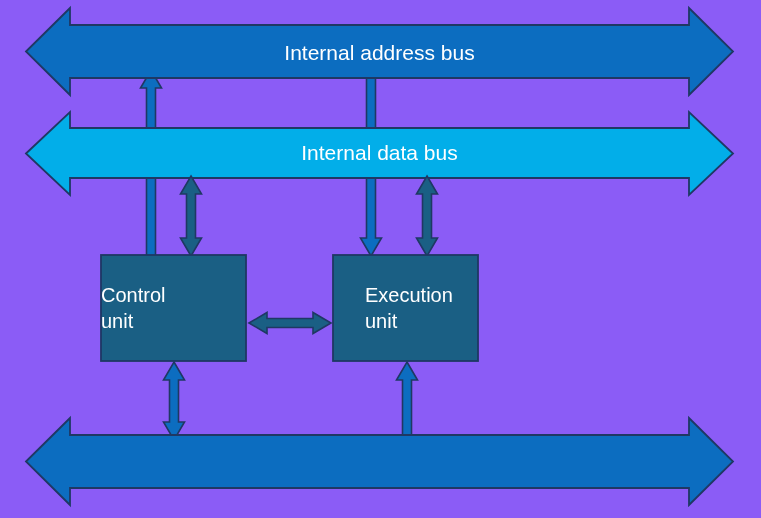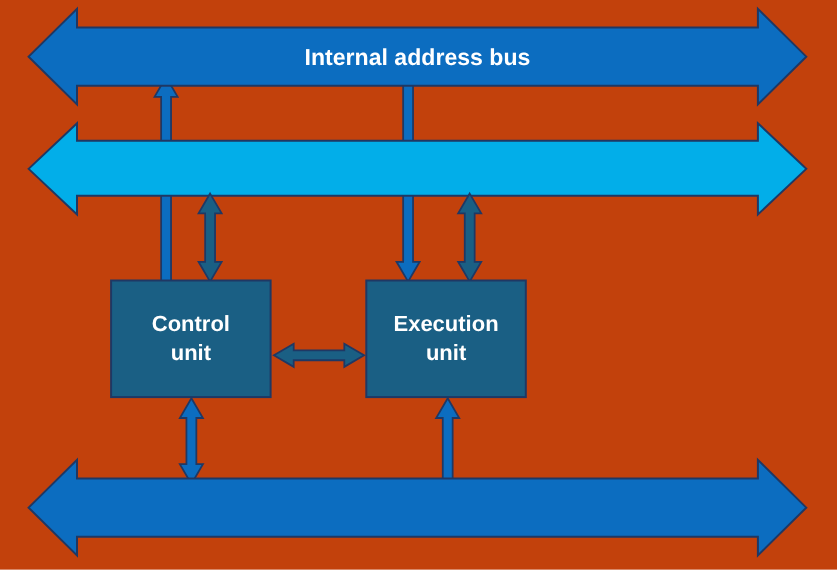--- a/index.html
+++ b/index.html
@@ -7,23 +7,22 @@
     padding: 0;
     background: #ffffff;
   }
   body {
     font-family: "Liberation Sans", sans-serif;
   }
   #diagram-root {
     position: relative;
     width: 761px;
     height: 518px;
-    background: #c2410c;
+    background: #8b5cf6;
     overflow: hidden;
-    font-weight: bold;
   }
   #diagram-svg {
     position: absolute;
     left: 0;
     top: 0;
     width: 761px;
     height: 518px;
     display: block;
   }
   .bus-label {
@@ -32,21 +31,21 @@
     color: #ffffff;
     font-family: "Liberation Sans", sans-serif;
     font-size: 21px;
     line-height: 1;
     letter-spacing: 0px;
     white-space: nowrap;
     pointer-events: none;
   }
   .unit-label {
     position: absolute;
-    text-align: center;
+    text-align: left;
     color: #ffffff;
     font-family: "Liberation Sans", sans-serif;
     font-size: 20px;
     line-height: 26px;
     pointer-events: none;
   }
   .unit-label span {
     display: block;
   }
 </style>
@@ -102,25 +101,26 @@
     </g>
 
     <g>
       <path d="M 26 461.5 L 70 418 L 70 435 L 689 435 L 689 418 L 733 461.5 L 689 505 L 689 488 L 70 488 L 70 505 Z" fill="#0c6dc0" stroke="#1f3864" stroke-width="1.8" stroke-linejoin="miter"></path>
     </g>
 
   </svg>
 
   <div class="bus-label" style="left:70px; top:42px; width:619px;">Internal address bus</div>
 
+  <div class="bus-label" style="left:70px; top:142px; width:619px;">Internal data bus</div>
 
 
   <div class="unit-label" style="left:101px; top:282px; width:145px;">
     <span>Control</span>
     <span>unit</span>
   </div>
 
-  <div class="unit-label" style="left:333px; top:282px; width:145px;">
+  <div class="unit-label" style="left:333px; top:282px; width:145px;padding-left:32px;">
     <span>Execution</span>
     <span>unit</span>
   </div>
 
 </div>
 
 </body></html>

